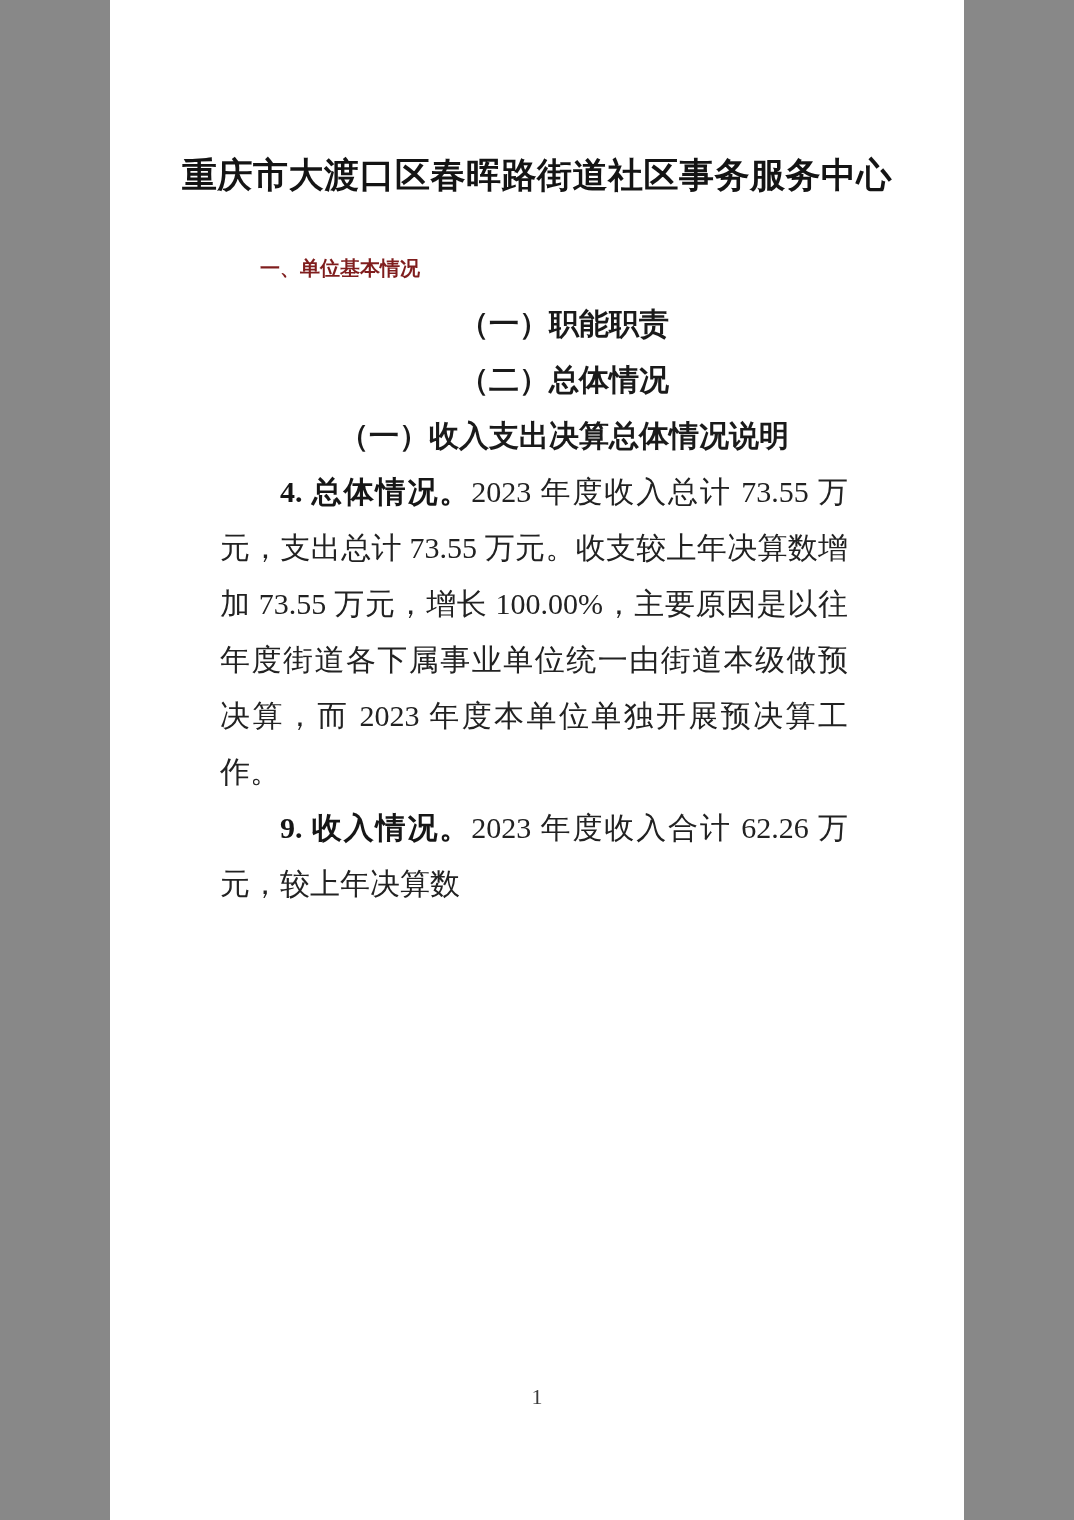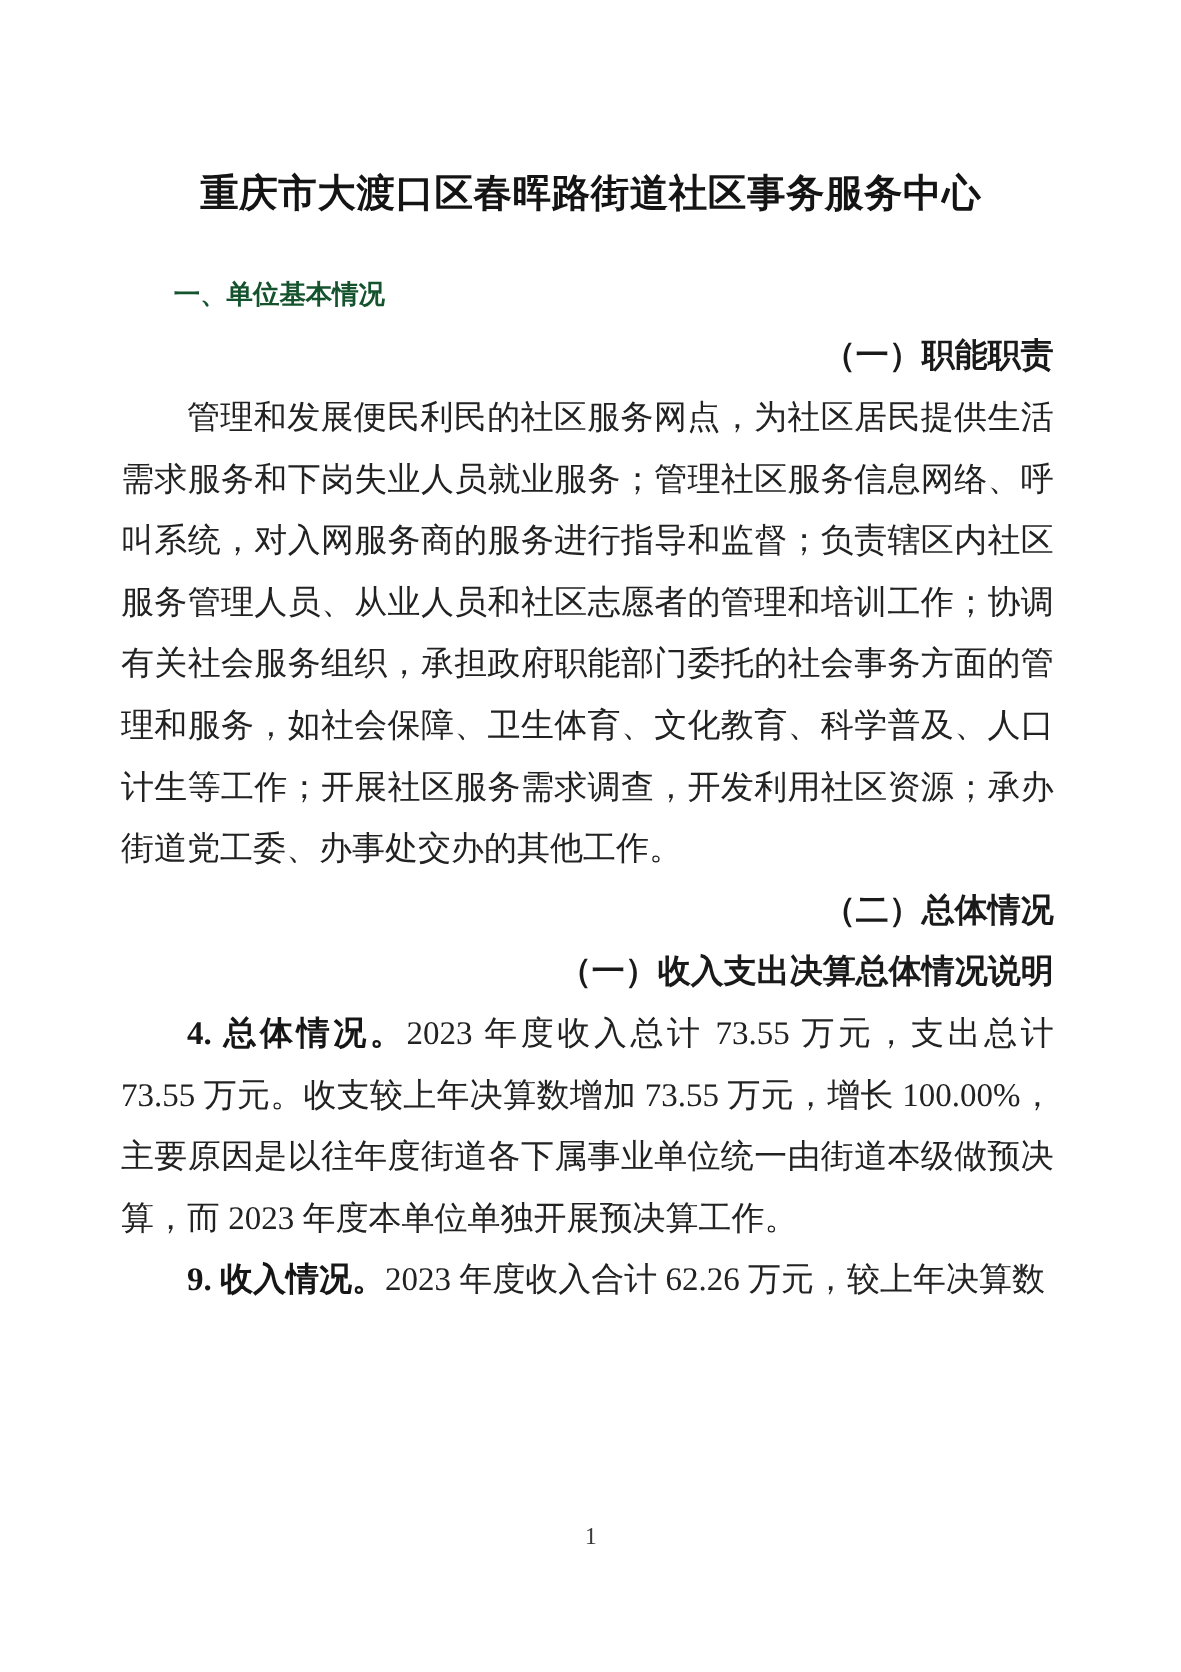--- a/index.html
+++ b/index.html
@@ -2,21 +2,21 @@
 <html><head>
 <meta charset="utf-8">
 <style>
   html, body {
     margin: 0;
     padding: 0;
     background: #888;
   }
   .page {
     position: relative;
-    width: 1074px;
+    width: 854px;
     height: 1520px;
     margin: 0 auto;
     background: #ffffff;
     font-family: "Liberation Serif", serif;
     color: #1b1b1b;
     overflow: hidden;
     box-sizing: border-box;
   }
   .doc-title {
     padding-top: 150px;
@@ -31,34 +31,34 @@
     margin-top: 38px;
     padding: 0 116px 0 110px;
     font-size: 30px;
     line-height: 56px;
     text-align: justify;
   }
   .heading-1 {
     margin: 0;
     font-family: "Liberation Sans", sans-serif;
     font-weight: 700;
-    font-size: 24px;
+    font-size: 20px;
     line-height: 56px;
     text-indent: 2em;
     text-align: left;
-    color: #14532d;
+    color: #7f1d1d;
   }
   .heading-2 {
     margin: 0;
     font-family: "Liberation Serif", serif;
     font-weight: 700;
     font-size: 30px;
     line-height: 56px;
     text-indent: 2em;
-    text-align: right;
+    text-align: center;
     color: #1a1a1a;
   }
   .para {
     margin: 0;
     text-indent: 2em;
     font-weight: 400;
     color: #222222;
   }
   .para .lead {
     font-weight: 700;
@@ -84,21 +84,20 @@
   <div class="doc-title">
     <div>重庆市大渡口区春晖路街道社区事务服务中心</div>
   </div>
 
   <div class="doc-body">
 
     <h2 class="heading-1">一、单位基本情况</h2>
 
     <h3 class="heading-2">（一）职能职责</h3>
 
-    <p class="para">管理和发展便民利民的社区服务网点，为社区居民提供生活需求服务和下岗失业人员就业服务；管理社区服务信息网络、呼叫系统，对入网服务商的服务进行指导和监督；负责辖区内社区服务管理人员、从业人员和社区志愿者的管理和培训工作；协调有关社会服务组织，承担政府职能部门委托的社会事务方面的管理和服务，如社会保障、卫生体育、文化教育、科学普及、人口计生等工作；开展社区服务需求调查，开发利用社区资源；承办街道党工委、办事处交办的其他工作。</p>
 
     <h3 class="heading-2">（二）总体情况</h3>
 
 
 
     <h3 class="heading-2">（一）收入支出决算总体情况说明</h3>
 
     <p class="para"><span class="lead">4. 总体情况。</span><span>2023 年度收入总计 73.55 万元，支出总计 73.55 万元。收支较上年决算数增加 73.55 万元，增长 100.00%，主要原因是以往年度街道各下属事业单位统一由街道本级做预决算，而 2023 年度本单位单独开展预决算工作。</span></p>
 
     <p class="para"><span class="lead">9. 收入情况。</span><span>2023 年度收入合计 62.26 万元，较上年决算数</span></p>

